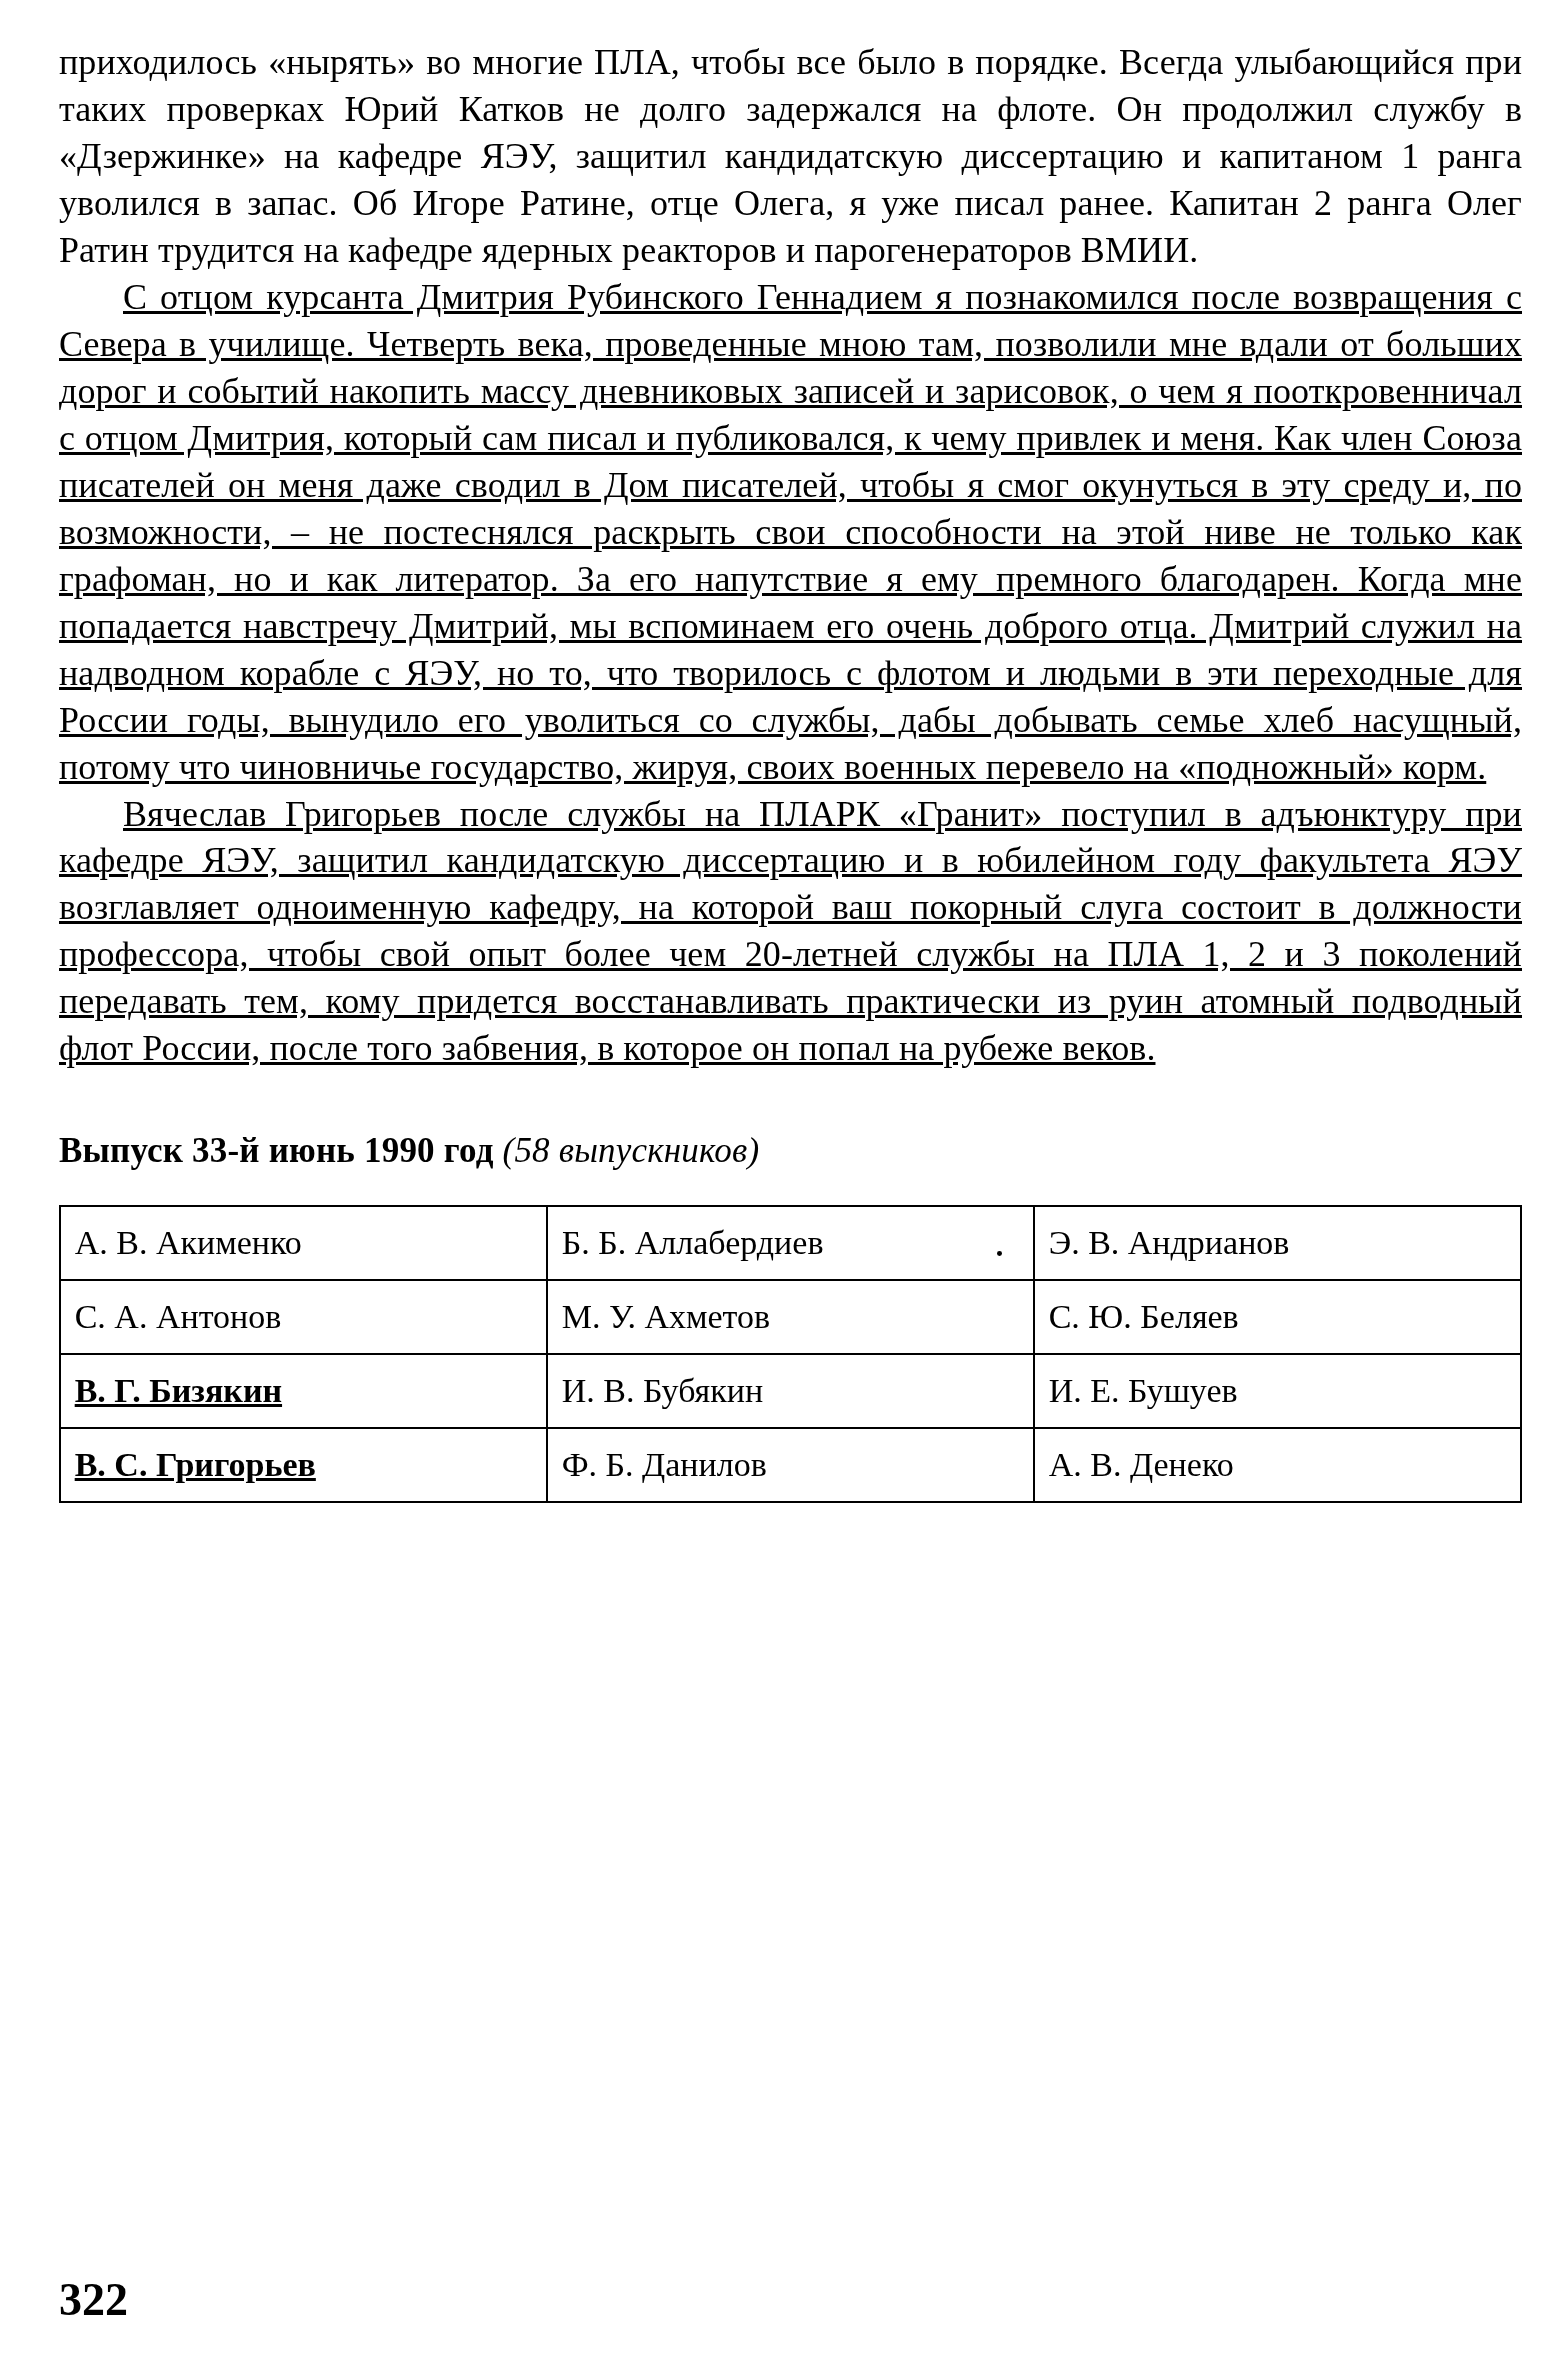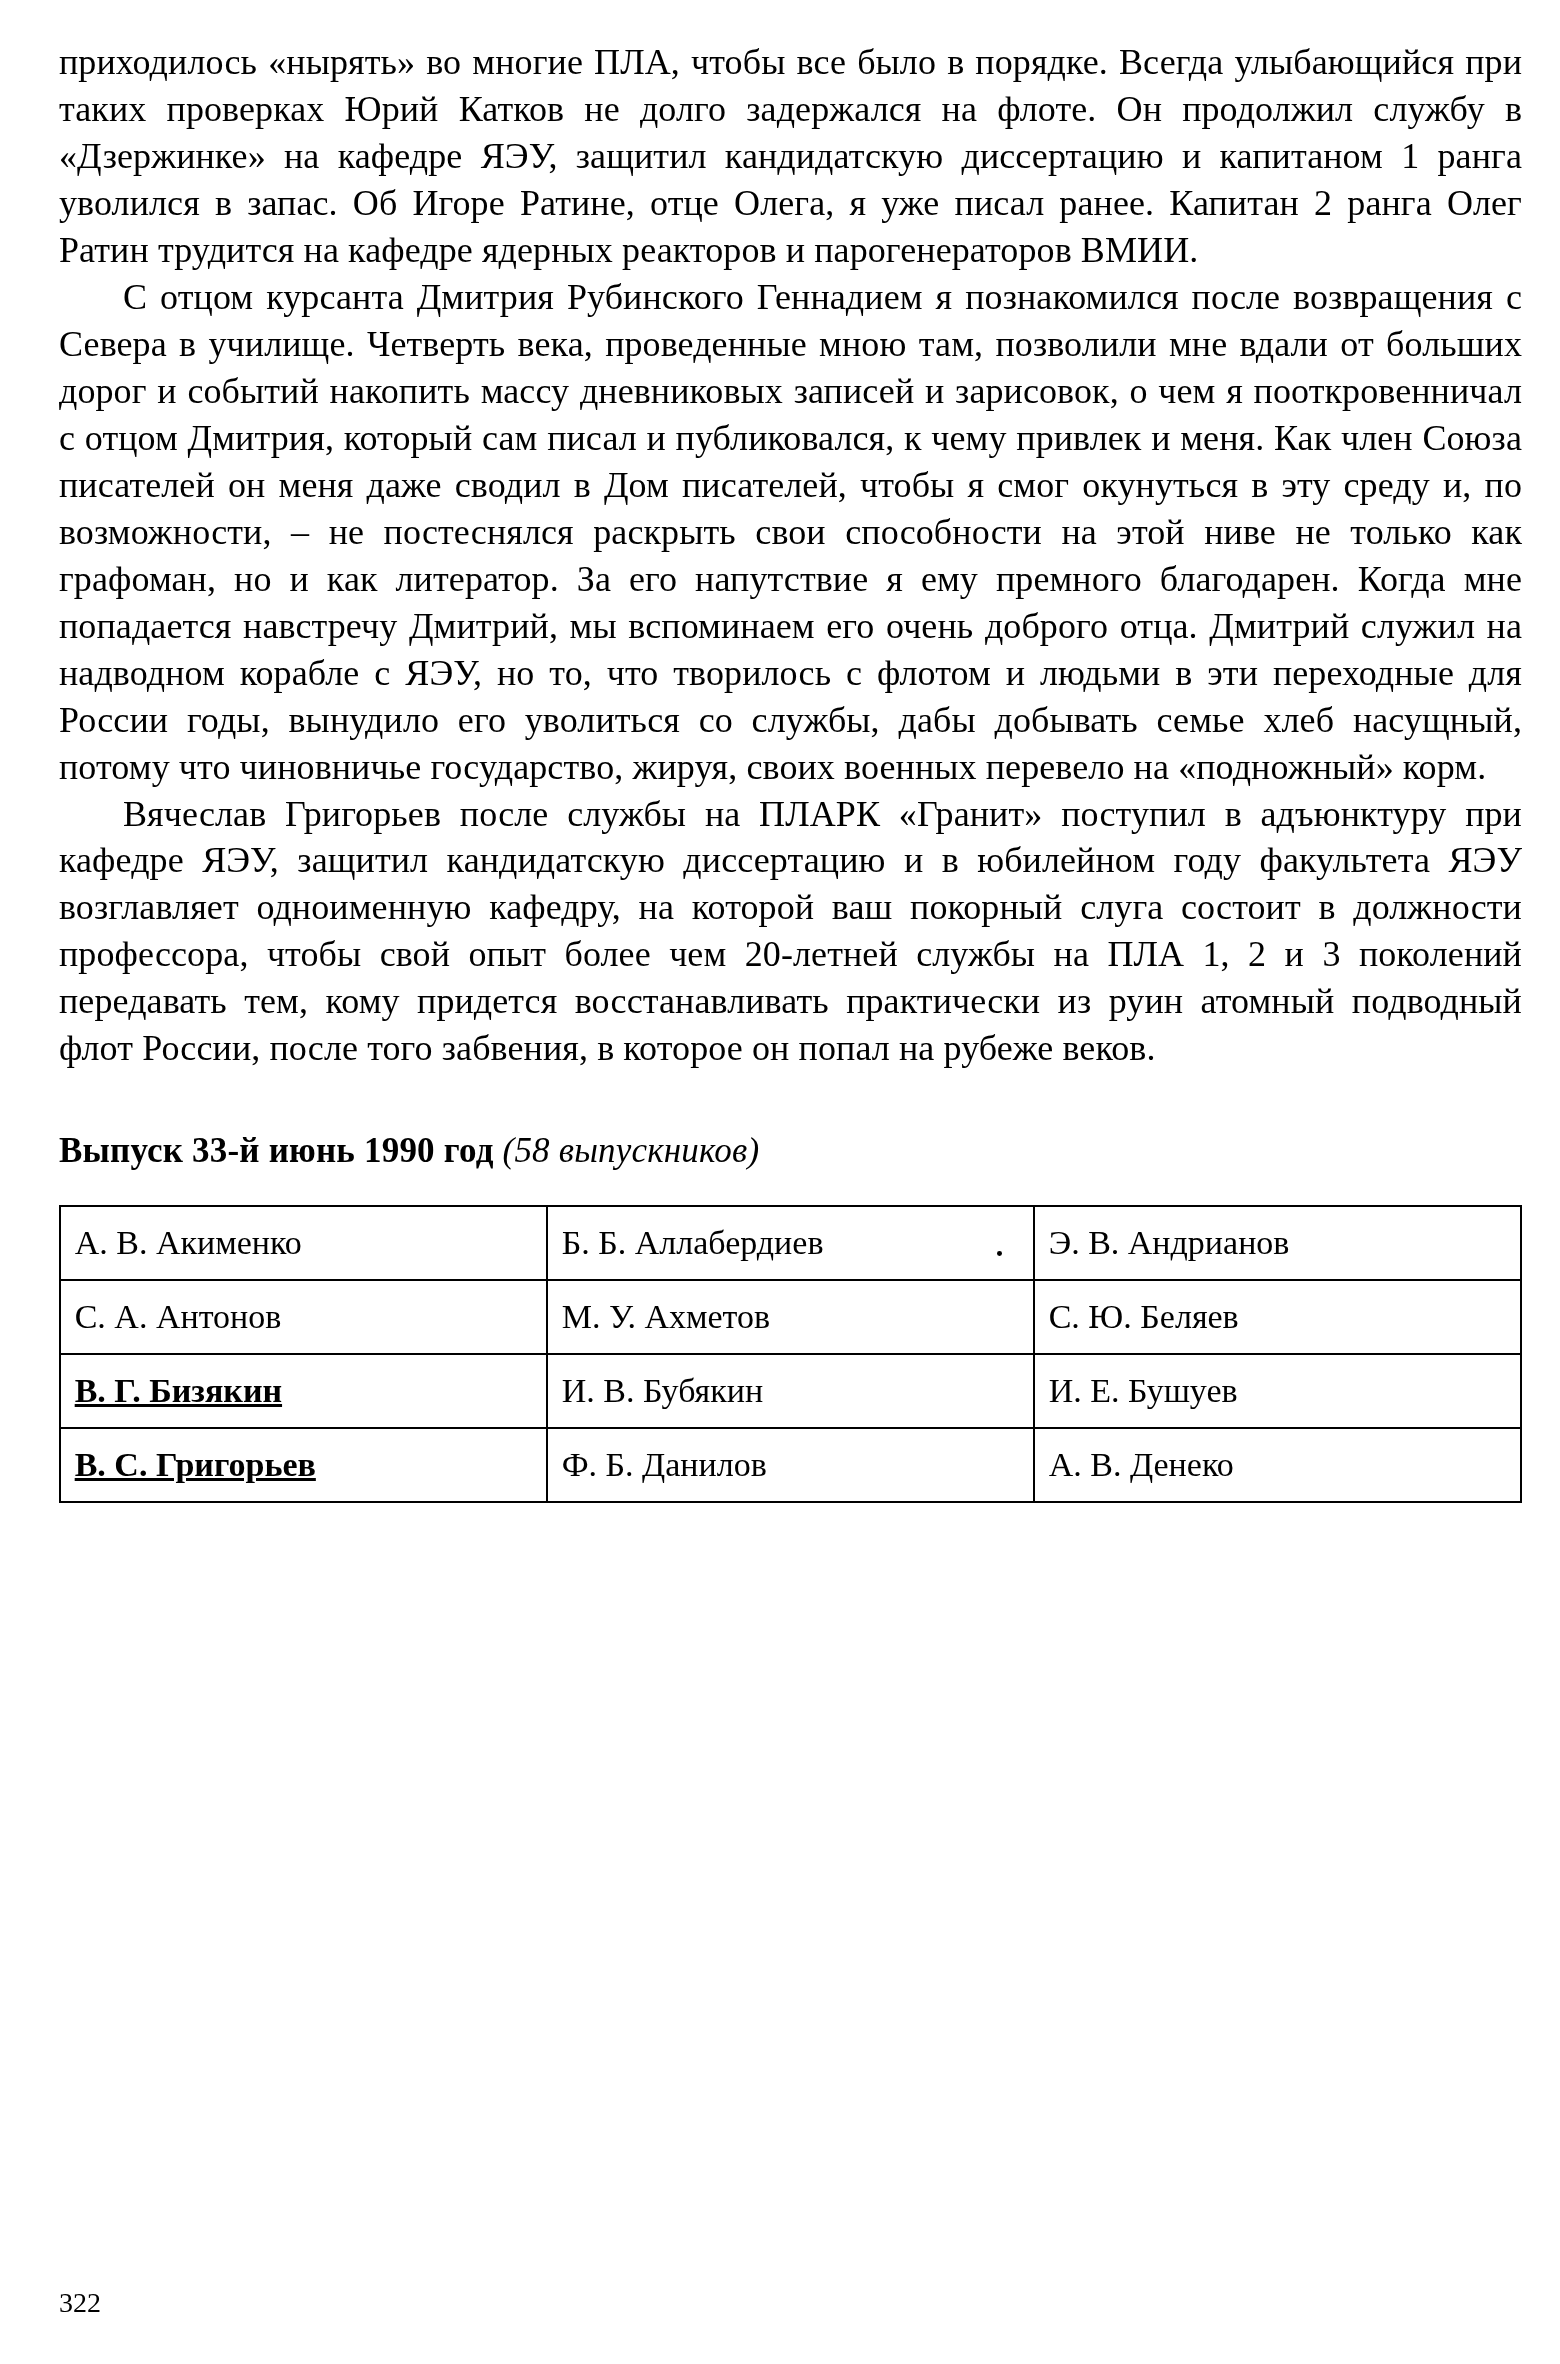--- a/index.html
+++ b/index.html
@@ -28,20 +28,21 @@
   .para {
     font-size: 36px;
     line-height: 1.305;
     text-align: justify;
     text-justify: inter-word;
     margin: 0;
     letter-spacing: 0.1px;
   }
   .para.indent {
     text-indent: 64px;
+    text-decoration: underline;
   }
   .para + .para {
     margin-top: 0px;
   }
   .table-heading {
     margin-top: 59px;
     font-size: 35px;
     font-weight: bold;
     letter-spacing: 0.2px;
   }
@@ -64,22 +65,23 @@
     white-space: nowrap;
     overflow: hidden;
   }
   table.graduates td.bold {
     font-weight: bold;
     text-decoration: underline;
   }
   .page-number {
     position: absolute;
     left: 59px;
-    bottom: 46px;
-    font-size: 28px;
+    bottom: 39px;
+    font-size: 46px;
+    font-weight: bold;
   }
   .dot-artifact {
     position: absolute;
     width: 4.9px;
     height: 4.9px;
     background: #000;
     border-radius: 50%;
   }
 </style>
 </head>

